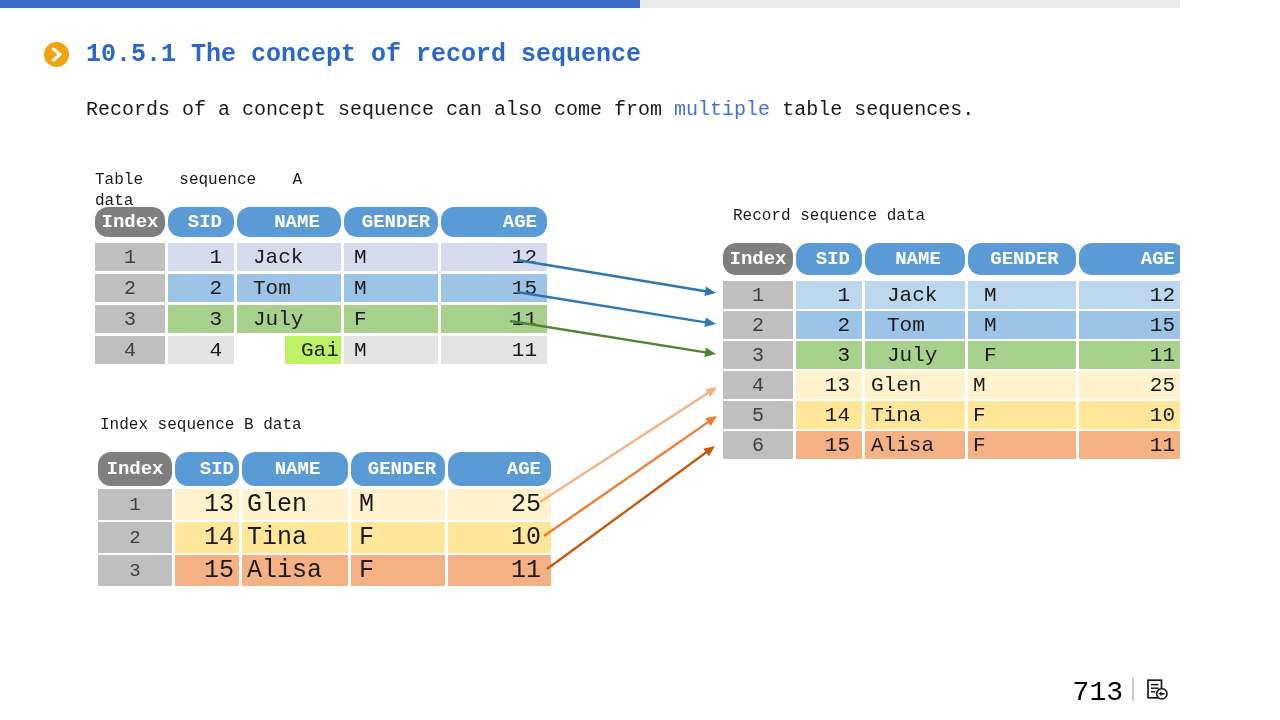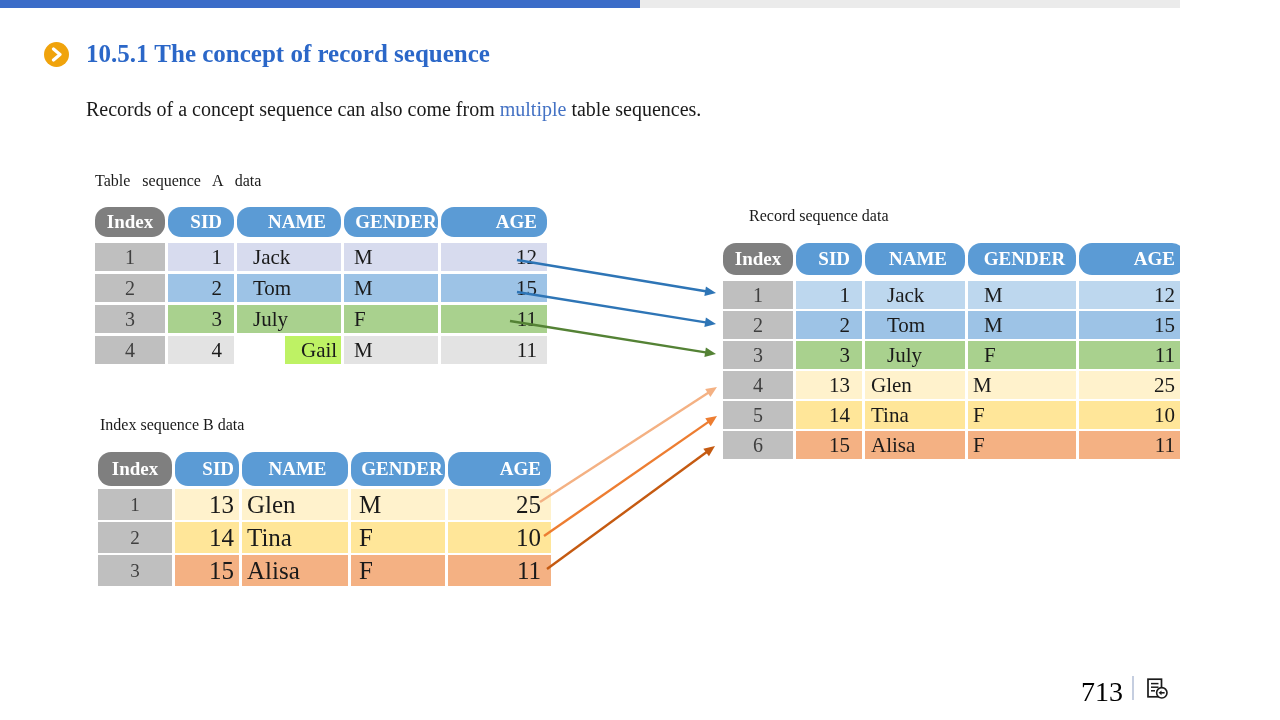--- a/index.html
+++ b/index.html
@@ -1,36 +1,36 @@
 <!DOCTYPE html>
 <html style="--bar_blue: #3B6CC8; --bar_gray: #EBEBEB; --title_blue: #2B67C8; --highlight_blue: #4472C4; --bullet_orange: #F0A30C; --header_blue: #5B9BD5; --header_gray: #7F7F7F; --index_bg: #BFBFBF; --index_text: #3F3F3F; --logo_blue: #3A6CC2; --footer_sep: #C5CEE0;"><head>
 <meta charset="utf-8">
 <style>
   html,body{margin:0;padding:0;background:#fff;}
   .slide{position:relative;width:1180px;height:720px;background:#fff;overflow:hidden;
-         font-family:Liberation Serif, serif;color:#1a1a1a;}
+         font-family:Liberation Mono, monospace;color:#1a1a1a;}
 
   
   .bar-blue{position:absolute;left:0;top:0;width:640px;height:8px;background:var(--bar_blue);}
   .bar-gray{position:absolute;left:640px;top:0;width:640px;height:8px;background:var(--bar_gray);}
 
   
   .bullet{position:absolute;left:44px;top:42px;width:25px;height:25px;border-radius:50%;
           background:var(--bullet_orange);display:flex;align-items:center;justify-content:center;}
   .title{position:absolute;left:86px;top:40px;font-size:25px;font-weight:bold;color:var(--title_blue);white-space:nowrap;}
   .subtitle{position:absolute;left:86px;top:98px;font-size:20px;}
   .subtitle .hl{color:var(--highlight_blue);}
 
   
   .logo{position:absolute;left:1196px;top:30px;}
 
   
   .tbl-label{position:absolute;font-size:16px;color:#1a1a1a;}
   .lbl-a{left:95px;top:170px;width:207px;text-align:justify;word-spacing:8px;line-height:21px;}
-  .lbl-r{left:733px;top:207px;margin-left:16px;}
+  .lbl-r{left:733px;top:207px;}
   .lbl-b{left:100px;top:416px;}
 
   
   .tbl{position:absolute;}
   .tbl .thead,.tbl .tbody{display:grid;column-gap:3px;}
   .tbl .tbody{row-gap:2px;}
   .cell{display:flex;align-items:center;overflow:hidden;white-space:nowrap;}
   .hc{color:#fff;font-weight:bold;font-size:19px;justify-content:center;background:var(--header_blue);border-radius:13px;}
   .hc.index{background:var(--header_gray);}
   .idx{background:var(--index_bg) !important;color:var(--index_text);justify-content:center;font-size:20px;}

